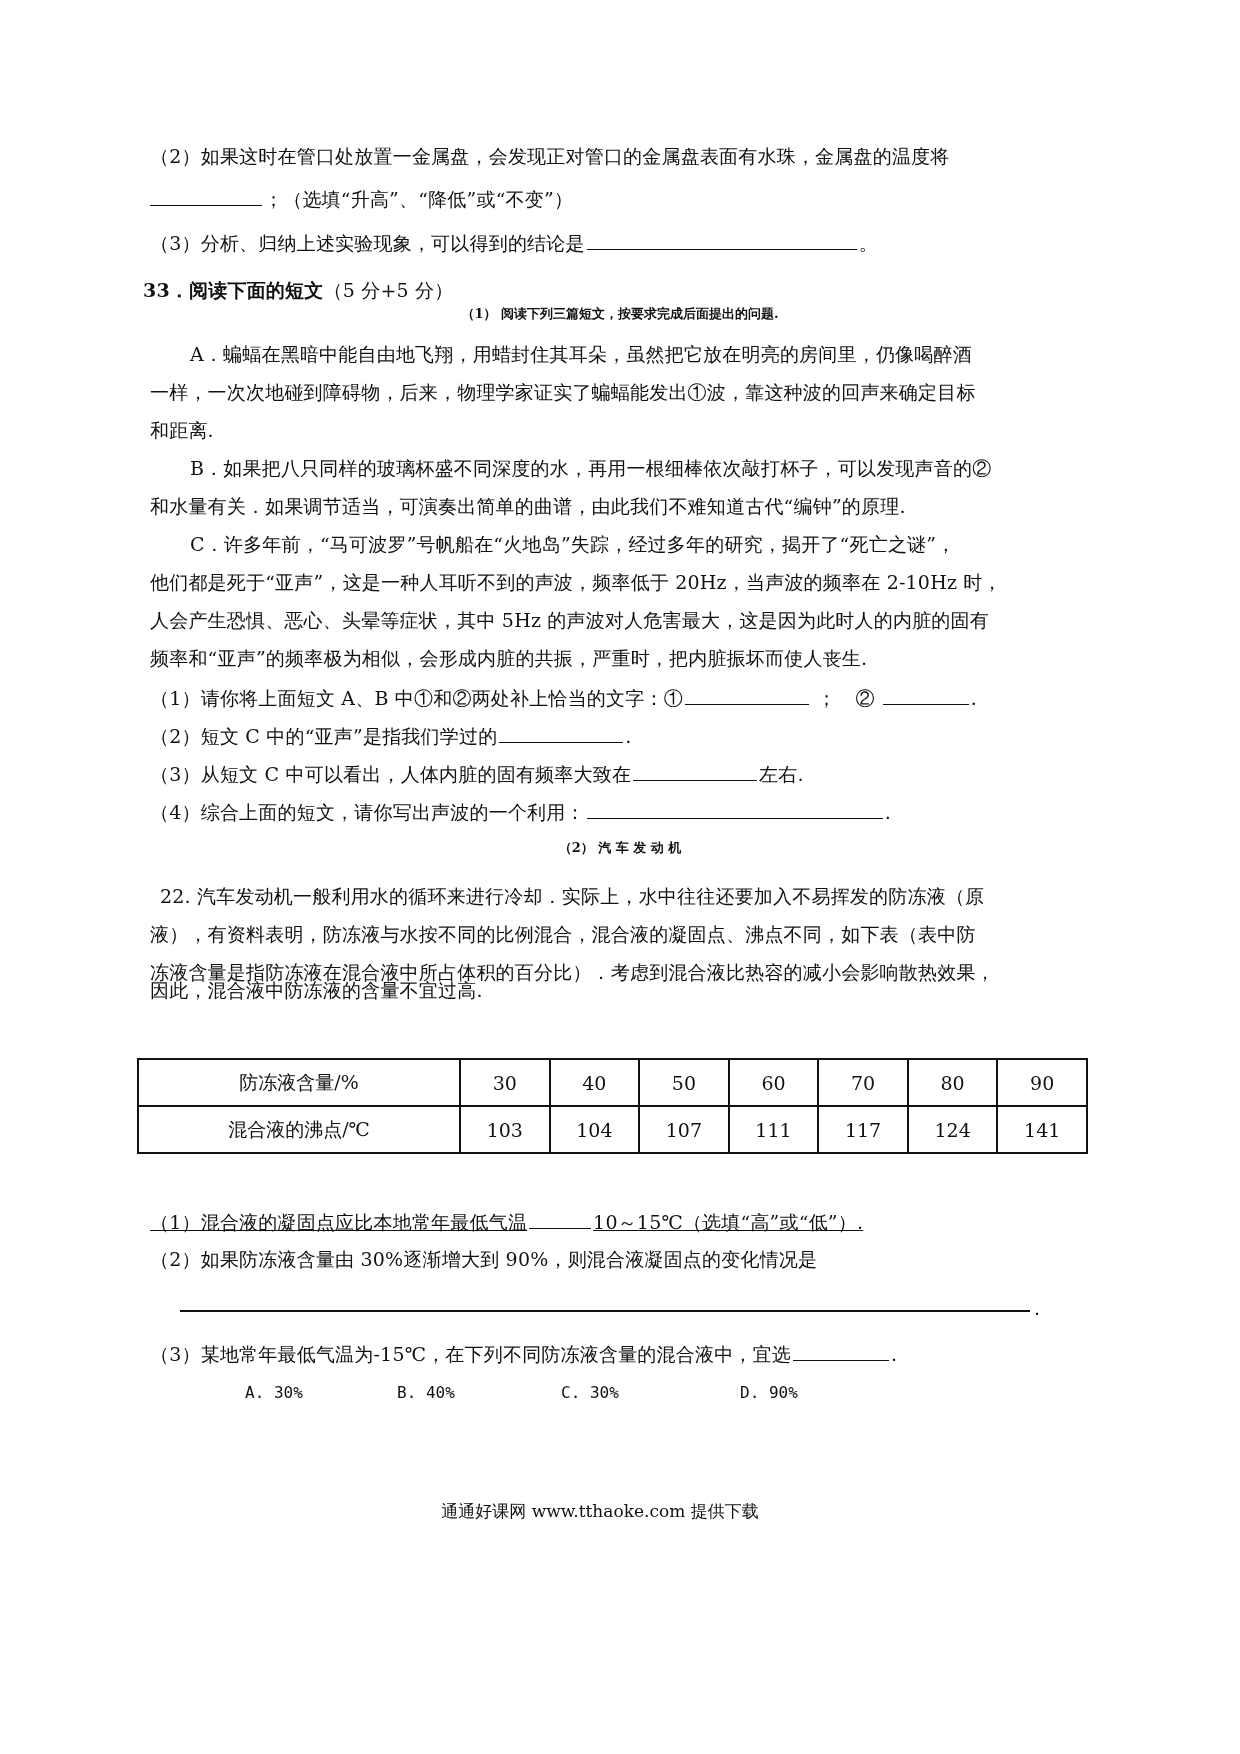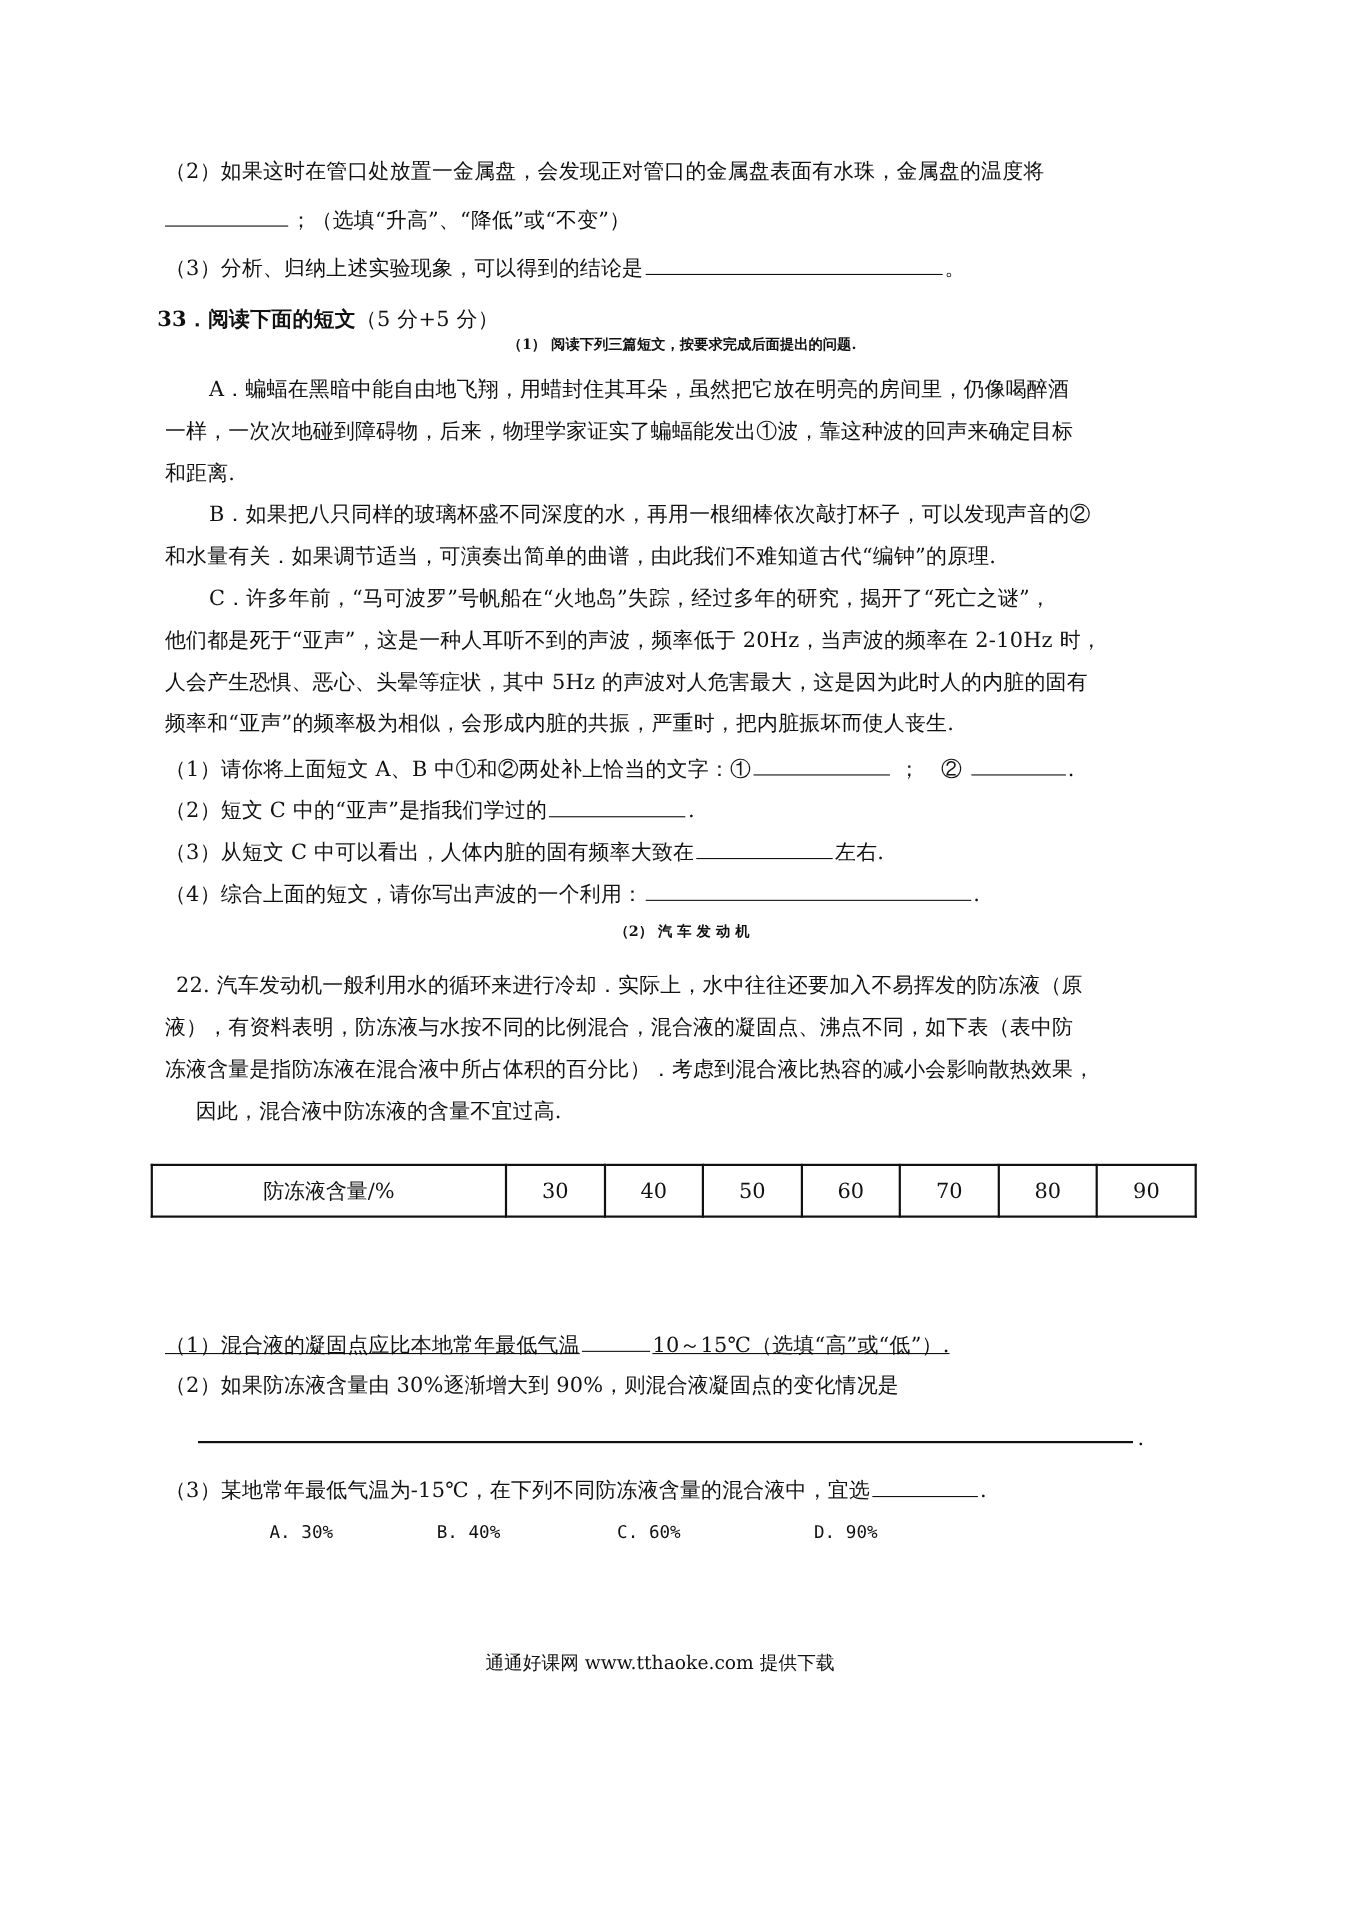--- a/index.html
+++ b/index.html
@@ -80,46 +80,56 @@
 </div>
 <div class="line" style="top:798px;">
   <span>（4）综合上面的短文，请你写出声波的一个利用：</span><span class="blank" style="width:296px;"></span><span>.</span>
 </div>
 
 <div class="heading-center" style="top:836px;">（2）  汽 车 发 动 机</div>
 
 <div class="line" style="top:884px;left:160px;">22. 汽车发动机一般利用水的循环来进行冷却．实际上，水中往往还要加入不易挥发的防冻液（原</div>
 <div class="line" style="top:922px;">液），有资料表明，防冻液与水按不同的比例混合，混合液的凝固点、沸点不同，如下表（表中防</div>
 <div class="line" style="top:960px;">冻液含量是指防冻液在混合液中所占体积的百分比）．考虑到混合液比热容的减小会影响散热效果，</div>
-<div class="line" style="top:998px;margin-left:28px;">因此，混合液中防冻液的含量不宜过高.</div>
+<div class="line" style="top:978px;">因此，混合液中防冻液的含量不宜过高.</div>
 
 <table class="data" style="top:1058px;">
   <tbody>
       <tr>
     <td class="lbl">防冻液含量/%</td>
     <td>30</td>
     <td>40</td>
     <td>50</td>
     <td>60</td>
     <td>70</td>
     <td>80</td>
     <td>90</td>
+  </tr>
+  <tr>
+    <td class="lbl">混合液的沸点/℃</td>
+    <td>103</td>
+    <td>104</td>
+    <td>107</td>
+    <td>111</td>
+    <td>117</td>
+    <td>124</td>
+    <td>141</td>
   </tr>
 </tbody>
   </table>
 
 <div class="line" style="top:1208px;text-decoration:underline;">
   <span>（1）混合液的凝固点应比本地常年最低气温</span><span class="blank" style="width:62px;"></span><span>10～15℃（选填“高”或“低”）.</span>
 </div>
 <div class="line" style="top:1247px;">（2）如果防冻液含量由 30%逐渐增大到 90%，则混合液凝固点的变化情况是</div>
 <div class="long-rule" style="top:1310px;"></div>
 <div class="line" style="top:1296px;left:1034px;">.</div>
 
 <div class="line" style="top:1340px;">
   <span>（3）某地常年最低气温为-15℃，在下列不同防冻液含量的混合液中，宜选</span><span class="blank" style="width:96px;"></span><span>.</span>
 </div>
 
 <div class="opts" style="top:1383px;left:245px;">A. 30%</div>
 <div class="opts" style="top:1383px;left:397px;">B. 40%</div>
-<div class="opts" style="top:1383px;left:561px;">C. 60%</div>
+<div class="opts" style="top:1383px;left:561px;">C. 30%</div>
 <div class="opts" style="top:1383px;left:740px;">D. 90%</div>
 
 <div class="footer" style="top:1500px;">通通好课网  www.tthaoke.com  提供下载</div>
 
 </body></html>

